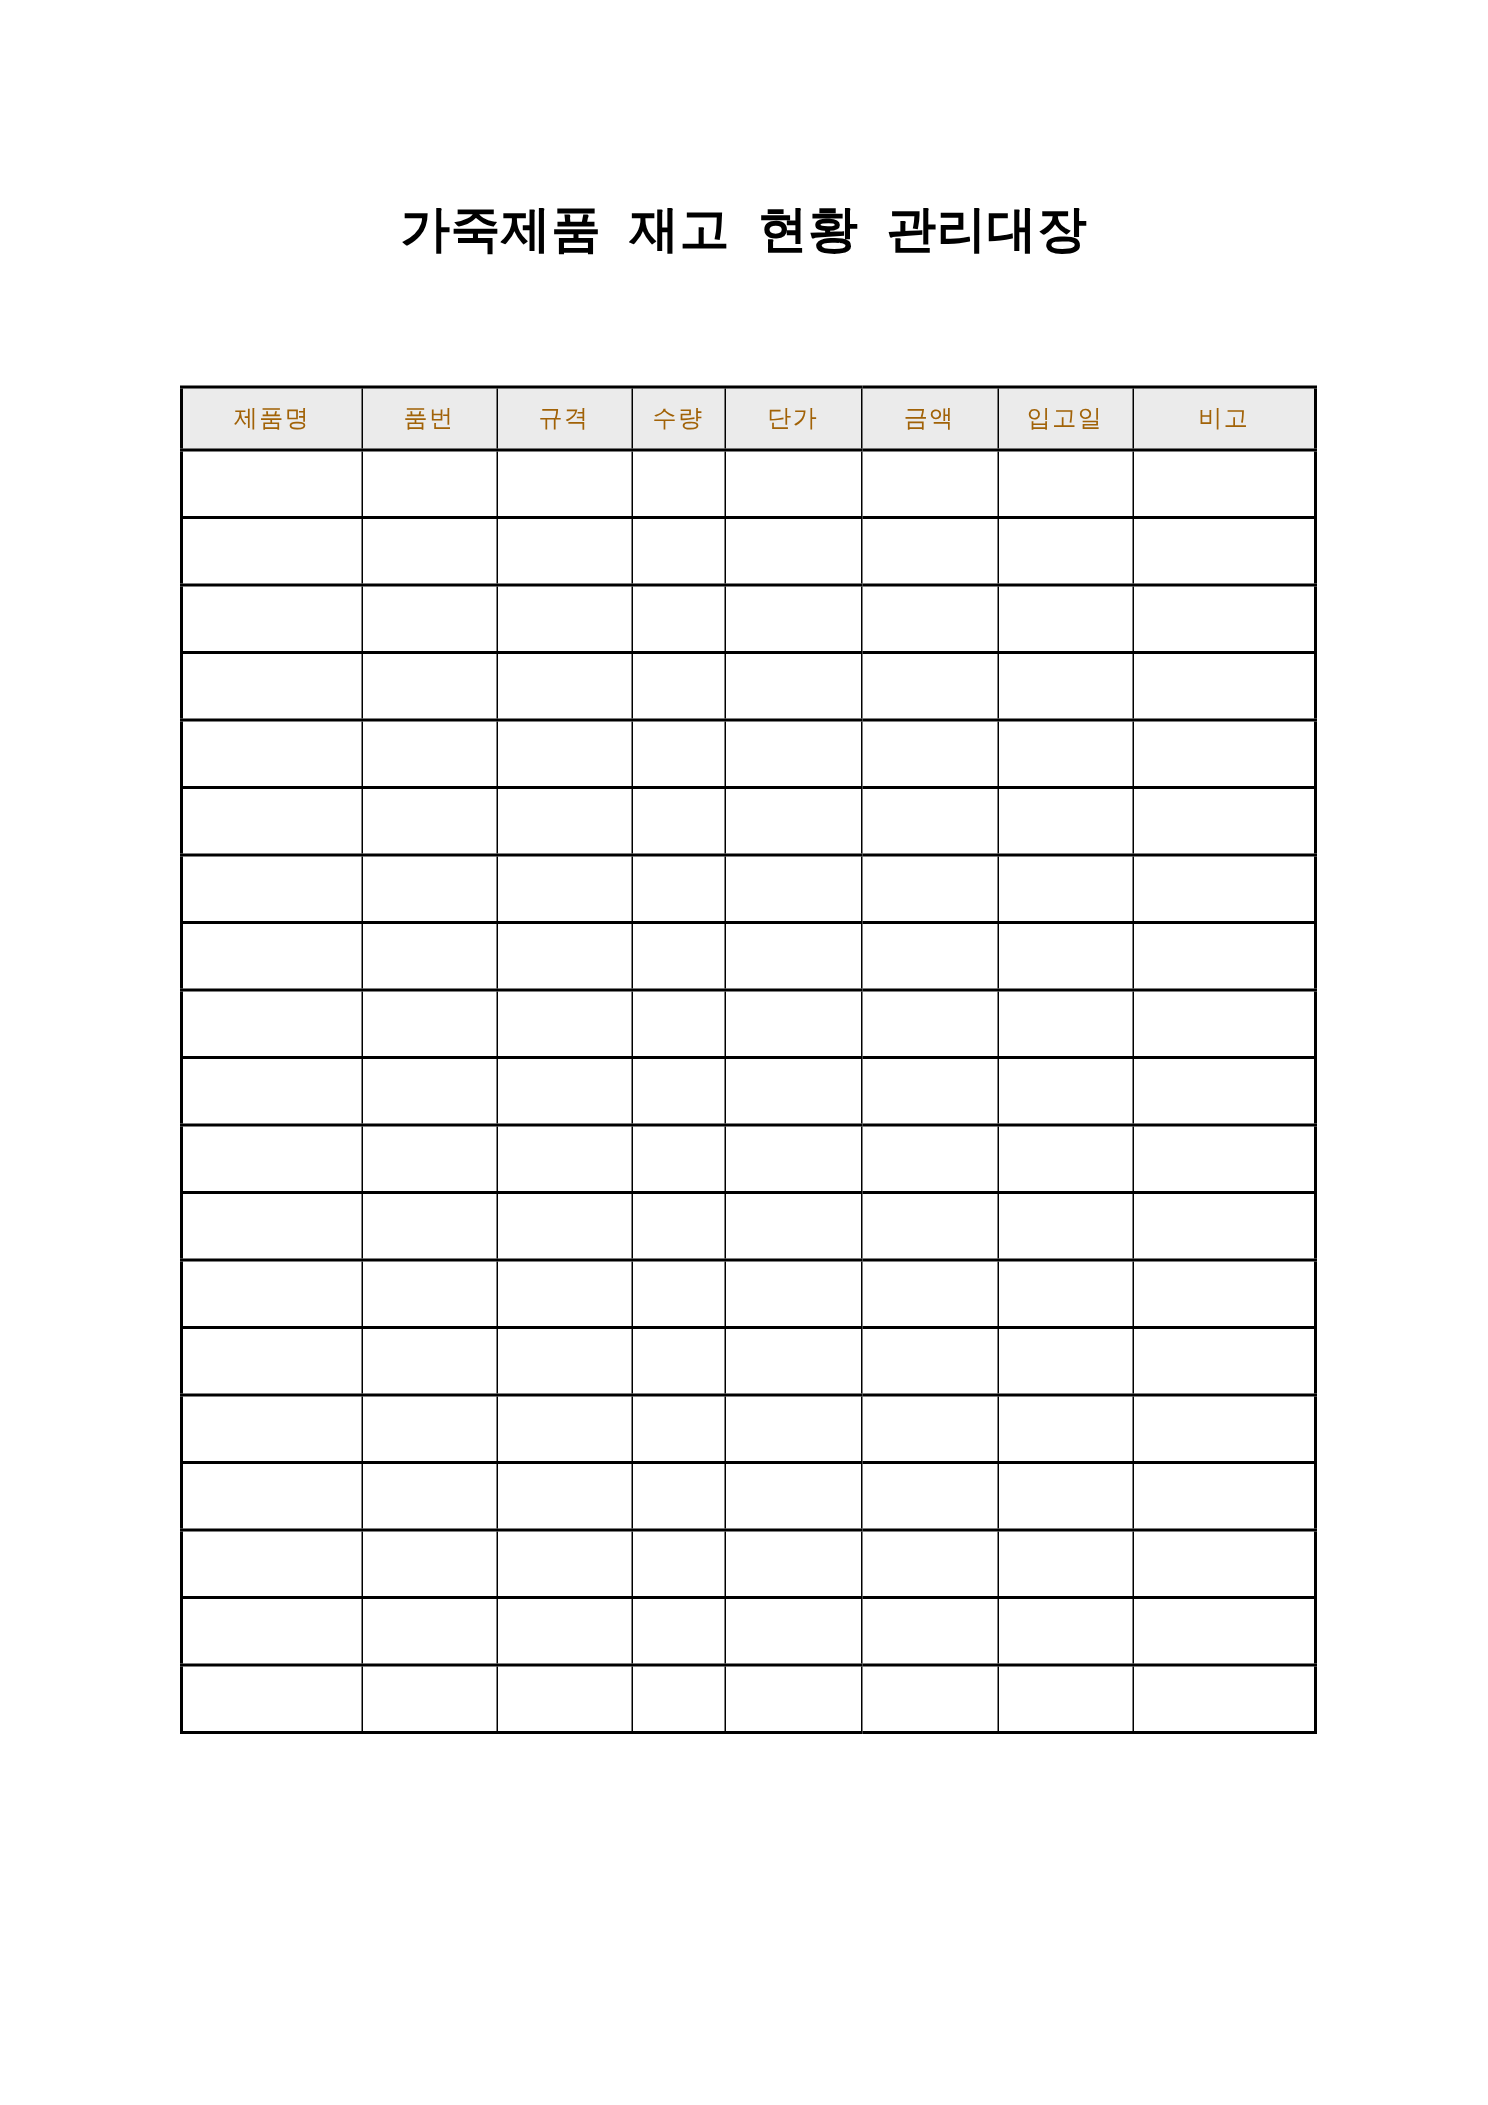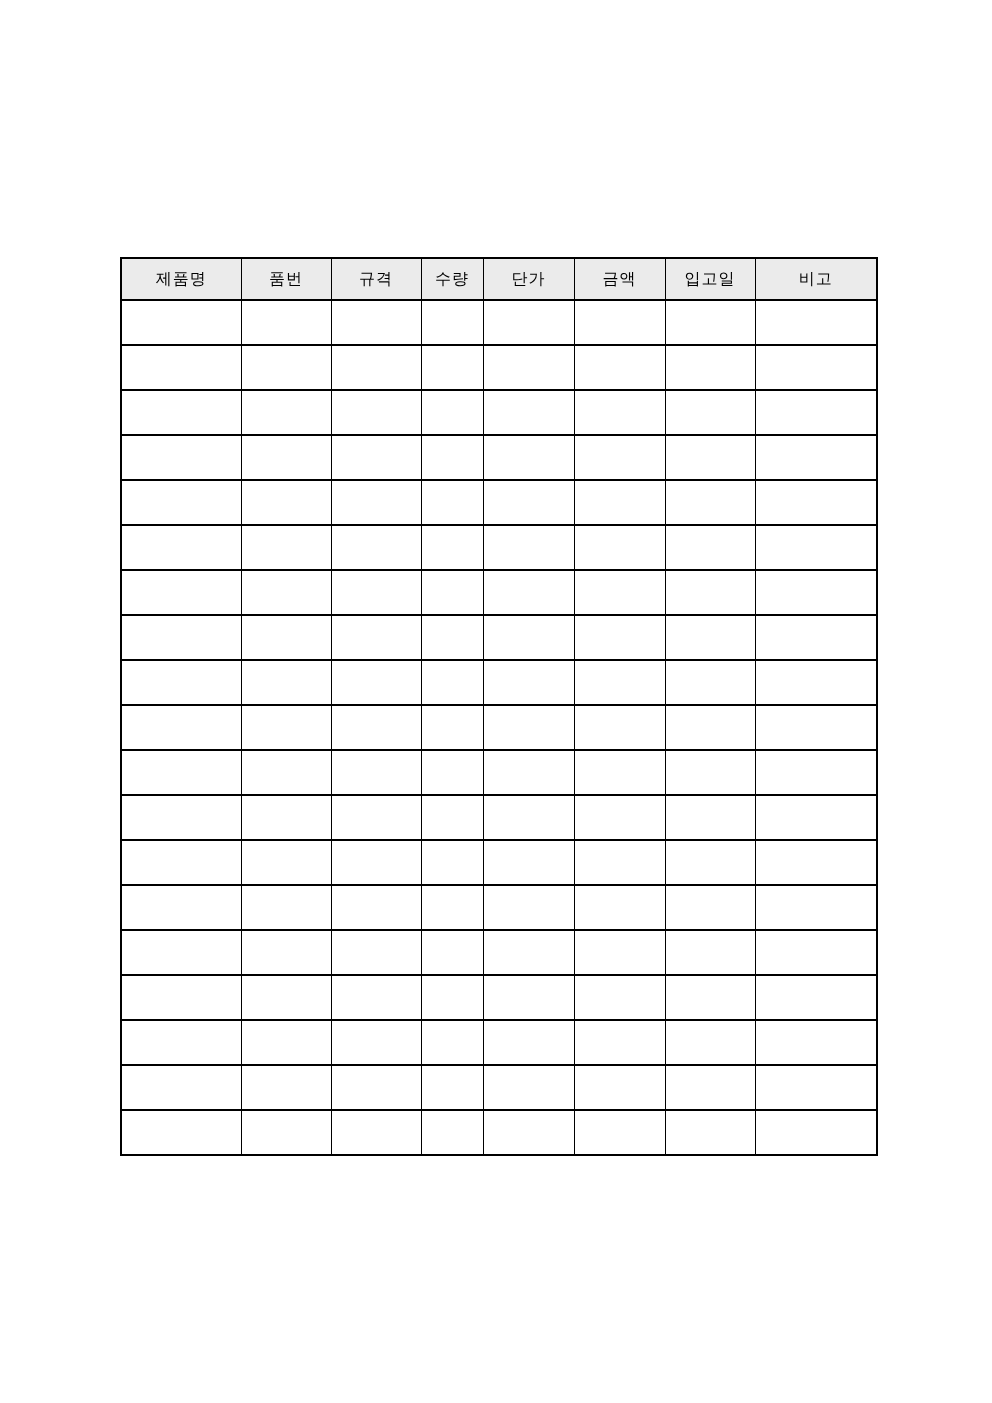--- a/index.html
+++ b/index.html
@@ -42,21 +42,21 @@
     border-bottom: 2px solid #000000;
     border-left: 2px solid #000000;
     border-right: 2px solid #000000;
   }
 
   table.ledger th {
     height: 42px;
     background: #ebebeb;
     font-size: 16px;
     font-weight: 400;
-    color: #000000;
+    color: #a16207;
     text-align: center;
     vertical-align: middle;
     letter-spacing: 1px;
     border-left: 1px solid #000000;
     border-right: 1px solid #000000;
     border-top: 2px solid #000000;
     border-bottom: 2px solid #000000;
   }
 
   table.ledger td {
@@ -70,20 +70,21 @@
     border-right: 1px solid #000000;
     border-top: 2px solid #000000;
     border-bottom: 2px solid #000000;
   }
 </style>
 </head>
 <body>
 
 <div class="page">
 
+  <div class="doc-title">가죽제품 재고 현황 관리대장</div>
 
   <table class="ledger">
     <colgroup>
         <col style="width: 120px;">
         <col style="width: 90px;">
         <col style="width: 90px;">
         <col style="width: 62px;">
         <col style="width: 91px;">
         <col style="width: 91px;">
         <col style="width: 90px;">

